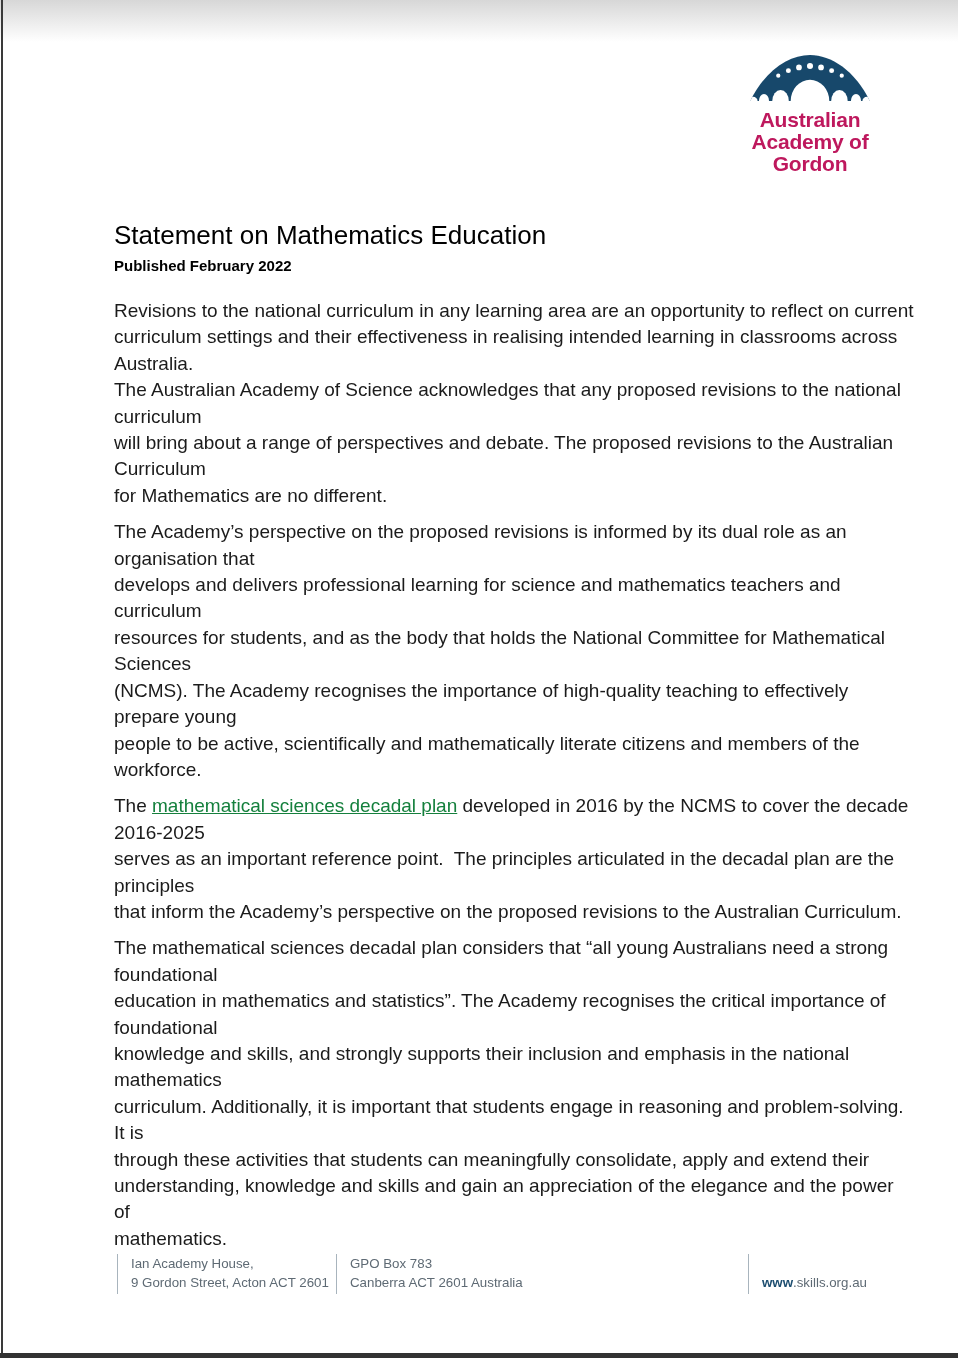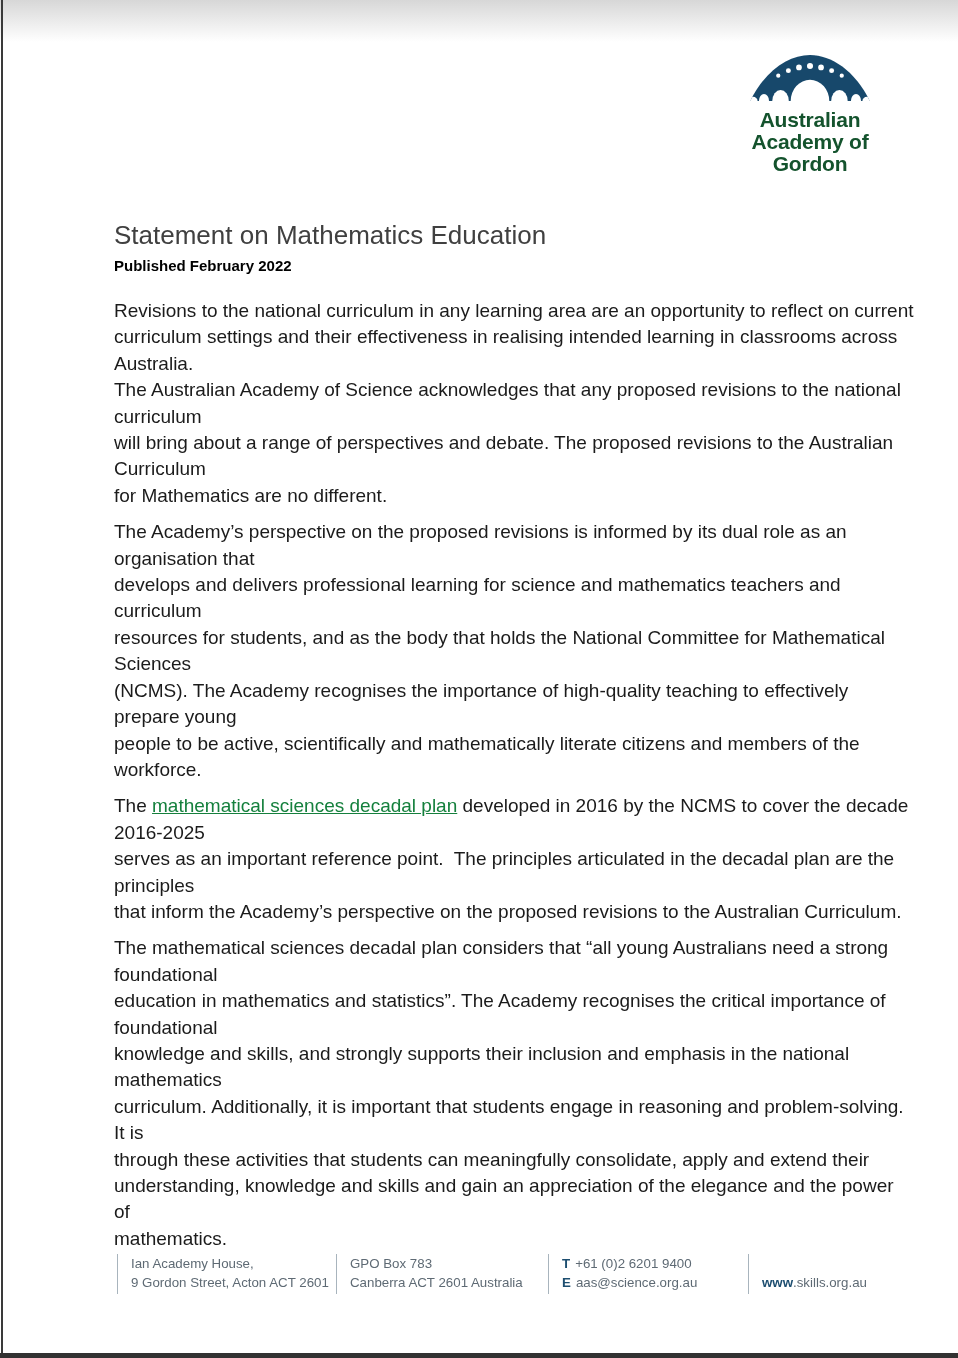--- a/index.html
+++ b/index.html
@@ -22,36 +22,36 @@
   .bottom-bar {
     position: absolute; left: 0; right: 0; bottom: 0; height: 5px;
     background: #323232;
   }
   .logo {
     position: absolute; top: 55px; left: 744px; width: 132px;
     text-align: center;
   }
   .logo-text {
     margin-top: 4px;
-    color: #14532d;
+    color: #be185d;
     font-size: 21px;
     line-height: 22px;
     font-weight: 700;
     letter-spacing: -0.2px;
   }
   .content {
     position: absolute; left: 114px; top: 220px; width: 800px;
     color: #1b1b1b;
   }
   h1.title {
     margin: 0 0 6px 0;
     font-size: 26px;
     line-height: 31px;
     font-weight: 500;
-    color: #404040;
+    color: #000000;
   }
   .published {
     font-size: 15px;
     font-weight: 700;
     color: #000000;
     margin: 0 0 24px 0;
   }
   p.body-para {
     margin: 0 0 10px 0;
     font-size: 19px;
@@ -153,21 +153,17 @@
 
   <footer class="footer">
     <div class="col col-address">
       <div>Ian Academy House,</div>
       <div>9 Gordon Street, Acton ACT 2601</div>
     </div>
     <div class="col col-postal">
       <div>GPO Box 783</div>
       <div>Canberra ACT 2601 Australia</div>
     </div>
-    <div class="col col-contact">
-      <div><span class="lbl spaced">T</span><span>+61 (0)2 6201 9400</span></div>
-      <div><span class="lbl spaced">E</span><span>aas@science.org.au</span></div>
-    </div>
     <div class="col col-web"><span class="lbl">www</span><span>.skills.org.au</span></div>
   </footer>
 
   <div class="bottom-bar"></div>
 </div>
 
 </body></html>

